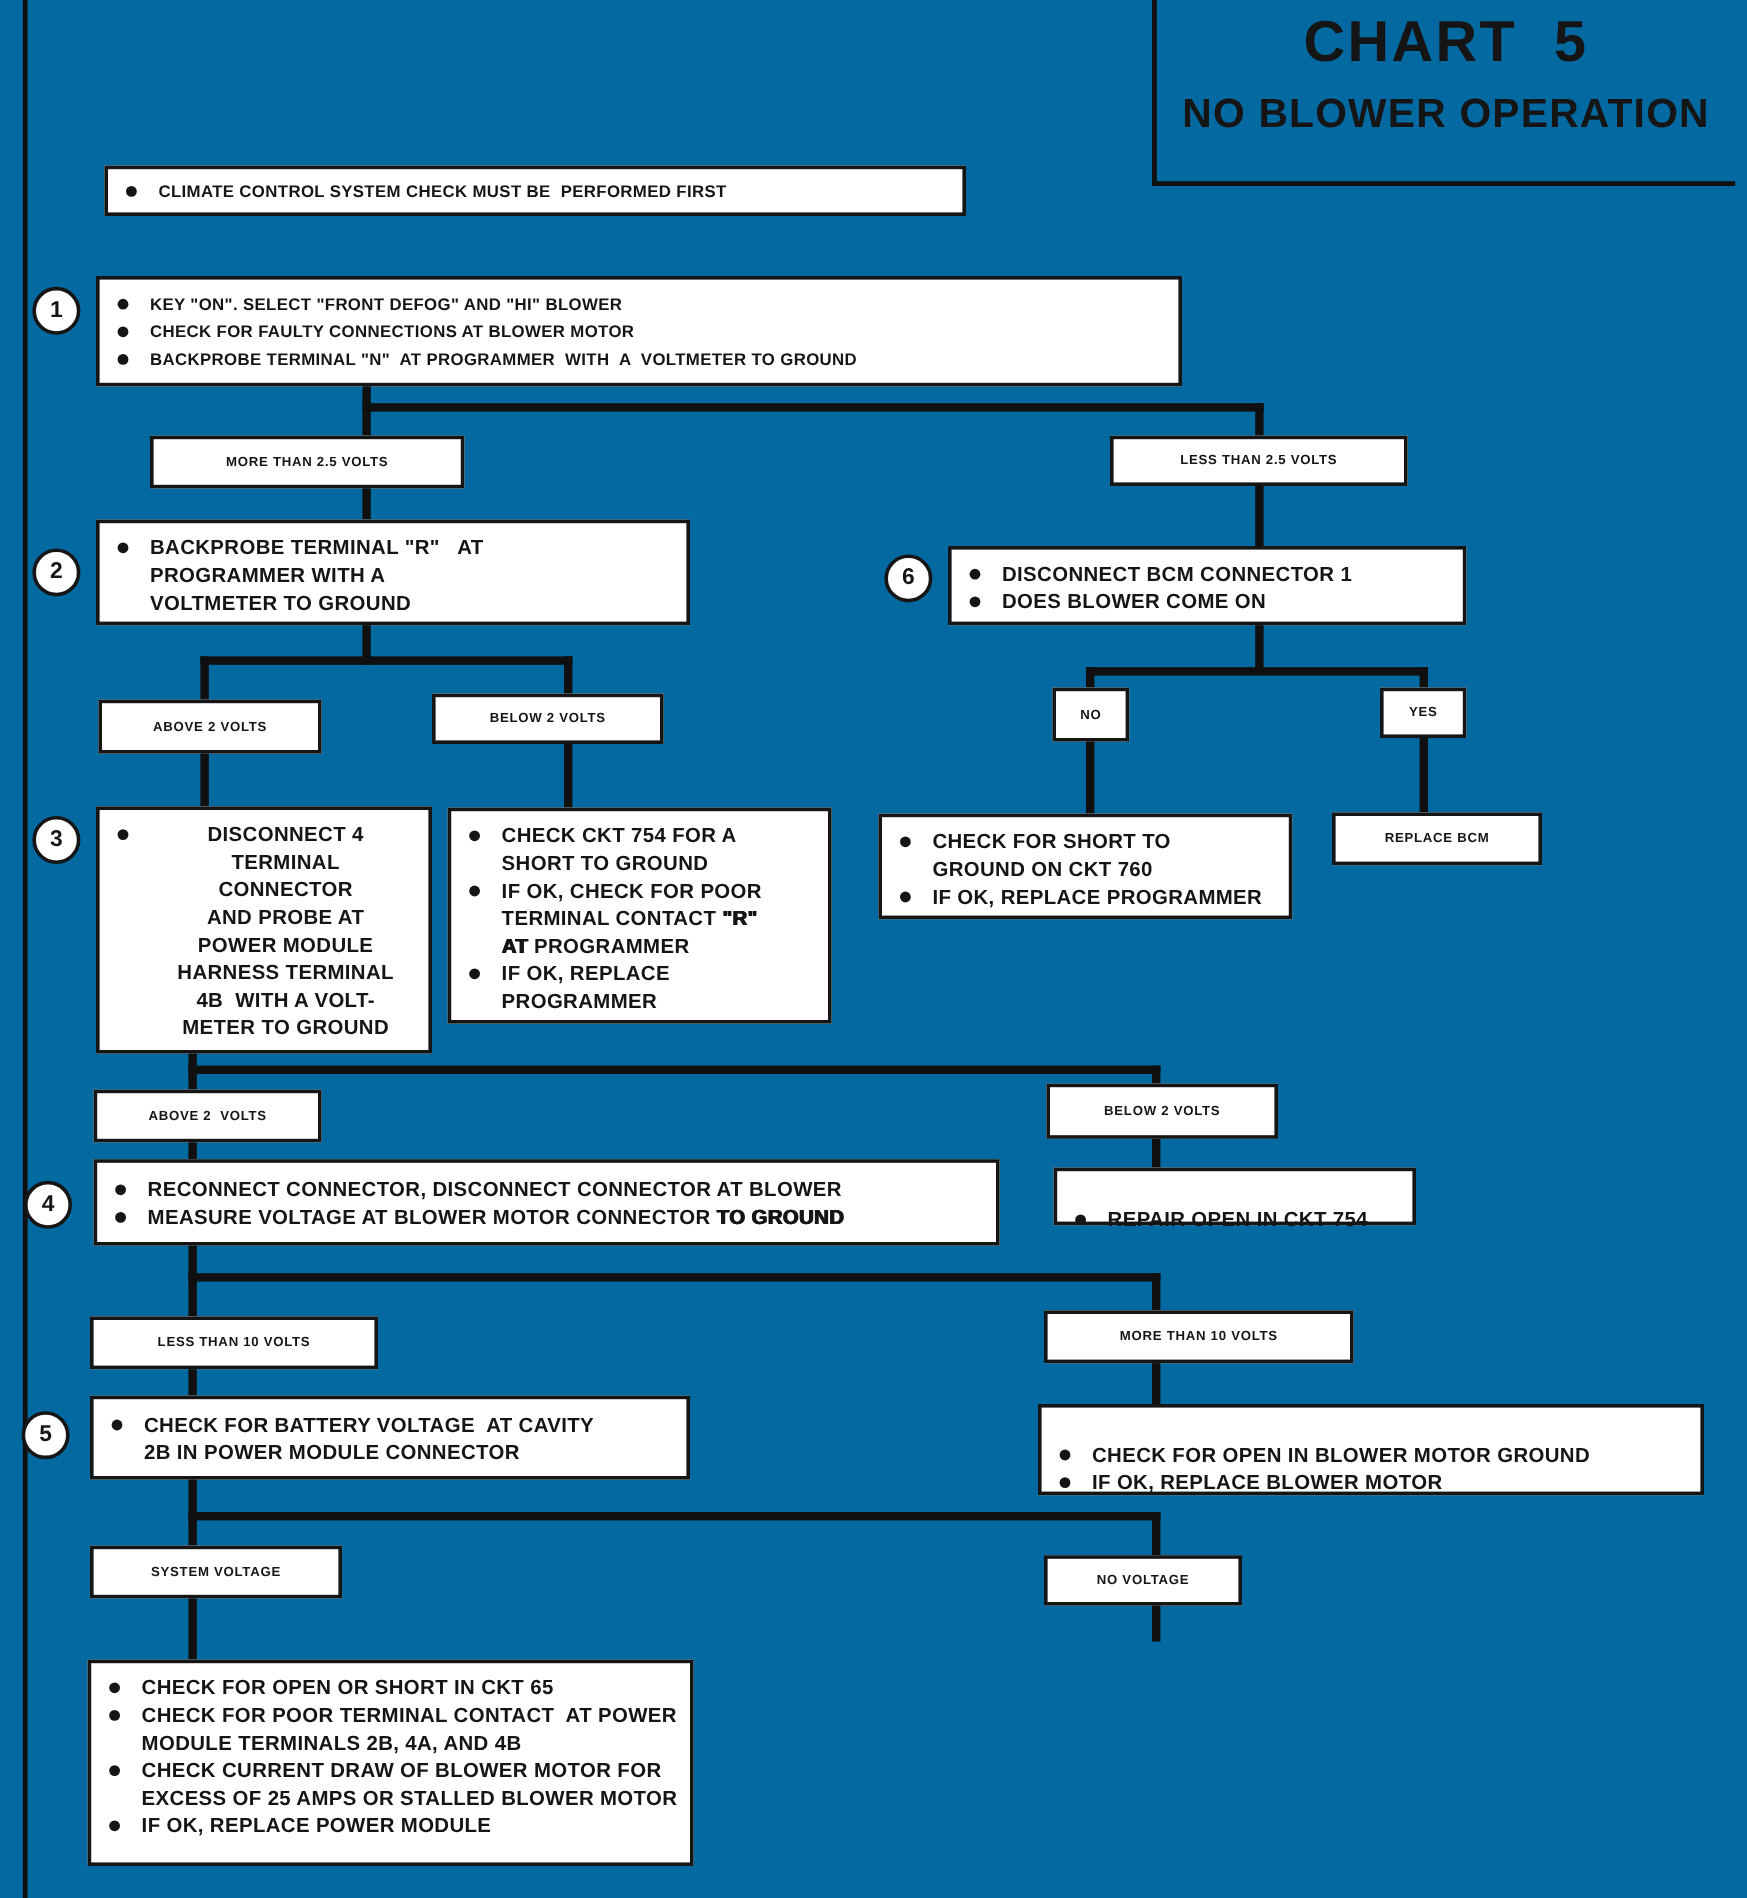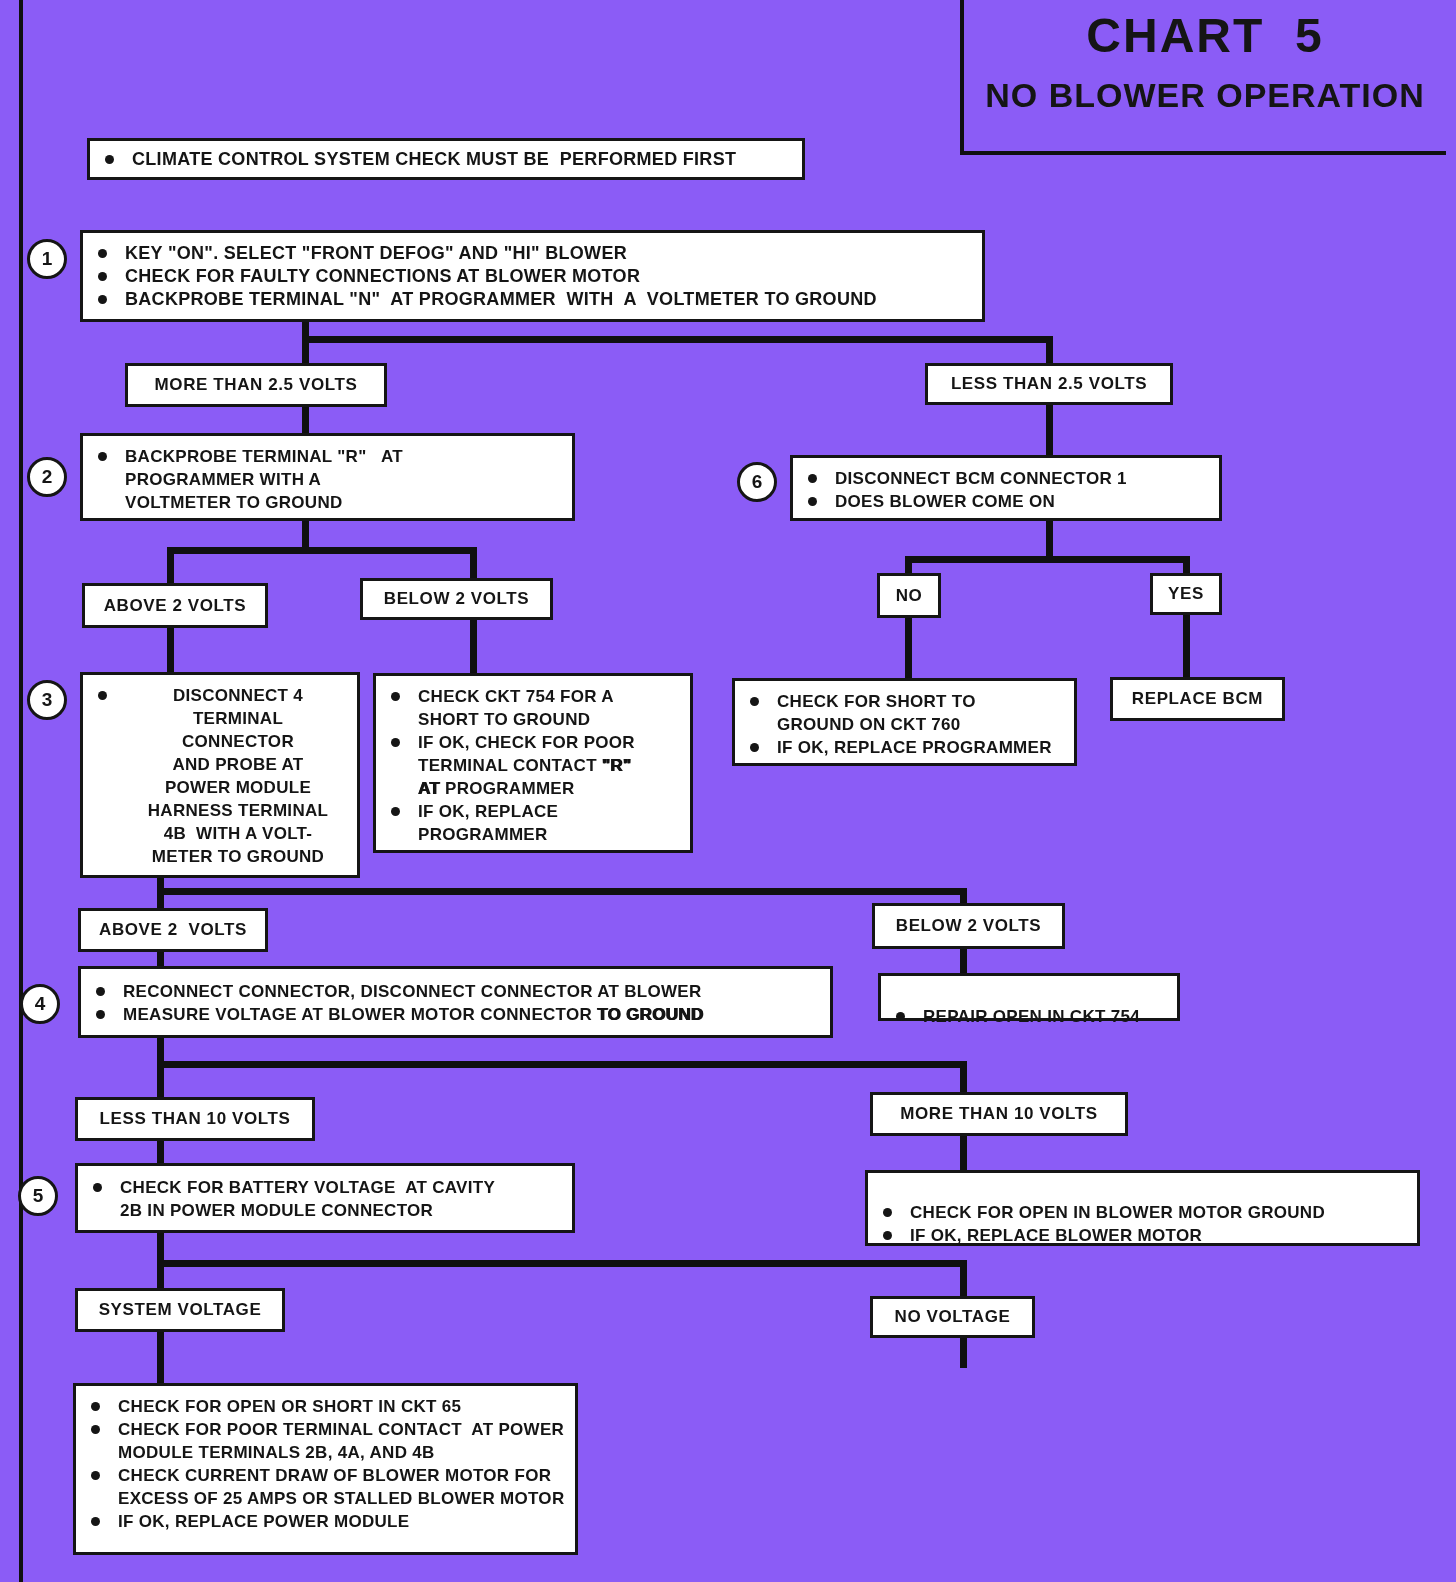--- a/index.html
+++ b/index.html
@@ -1,24 +1,24 @@
 <!DOCTYPE html>
 <html><head>
 <meta charset="utf-8">
 <style>
   html,body{margin:0;padding:0;background:#ffffff;}
-  .page{position:relative;width:1456px;height:1582px;background:#8b5cf6;
+  .page{position:relative;width:1456px;height:1582px;background:#0369a1;
         font-family:"Liberation Sans", sans-serif;color:#151515;overflow:hidden;}
   .conn{position:absolute;background:#101010;}
   .box{position:absolute;border:3px solid #151515;background:#ffffff;box-sizing:border-box;}
   .lbl{display:flex;align-items:center;justify-content:center;
-       font-weight:bold;font-size:17px;letter-spacing:.6px;white-space:pre;}
+       font-weight:bold;font-size:11px;letter-spacing:.6px;white-space:pre;}
   .bullets{padding:9px 6px 6px 12px;font-weight:bold;font-size:17px;
            line-height:23px;letter-spacing:.3px;}
-  .fs18{font-size:18px;}
+  .fs18{font-size:14px;}
   .bi,.cont{position:relative;padding-left:30px;white-space:pre;}
   .bi .dot{position:absolute;left:3px;top:7px;width:9px;height:9px;border-radius:50%;background:#151515;}
   .xb{text-shadow:.8px 0 currentColor, -.3px 0 currentColor;}
   .circle{position:absolute;width:40px;height:40px;border:3px solid #151515;border-radius:50%;
           background:#fff;box-sizing:border-box;display:flex;align-items:center;justify-content:center;
           font-weight:bold;font-size:19px;}
   .t1{position:absolute;left:962px;top:8px;width:486px;text-align:center;
       font-weight:bold;font-size:48px;letter-spacing:2px;white-space:pre;}
   .t2{position:absolute;left:962px;top:76px;width:486px;text-align:center;
       font-weight:bold;font-size:34px;letter-spacing:1px;white-space:pre;}

